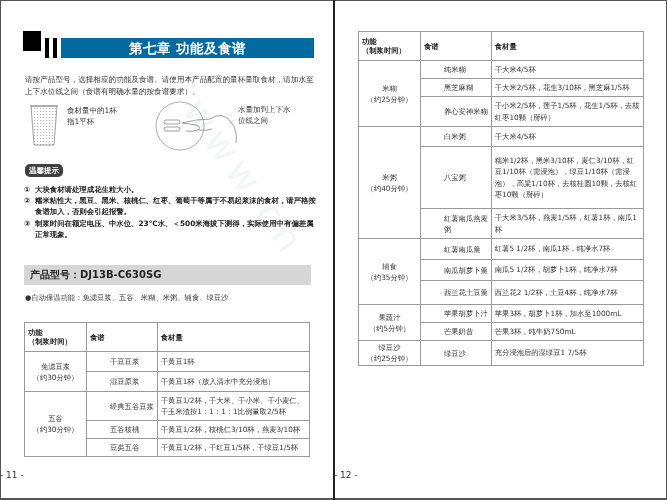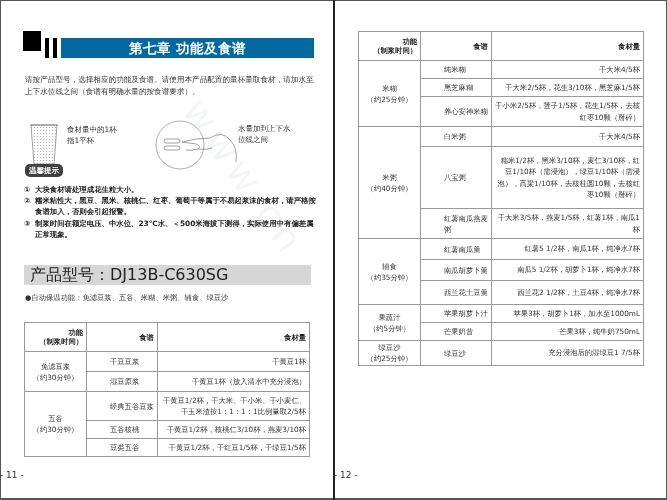--- a/index.html
+++ b/index.html
@@ -15,40 +15,40 @@
 
   
   .chapter { position: absolute; left: 23px; top: 31px; height: 32px; width: 290px; }
   .chapter .sq { position: absolute; left: 0; top: 0; width: 18px; height: 20px; background: #000; }
   .chapter .bar1 { position: absolute; left: 22px; top: 7px; width: 4px; height: 20px; background: #000; }
   .chapter .bar2 { position: absolute; left: 30px; top: 7px; width: 4px; height: 20px; background: #000; }
   .chapter .band { position: absolute; left: 38px; top: 7px; width: 253px; height: 20px; background: #0369a1; color: #fff; font-weight: bold; font-size: 13.5px; text-align: center; line-height: 20px; letter-spacing: 0.5px; }
 
   .intro { position: absolute; left: 25px; top: 74px; width: 290px; font-size: 7.6px; line-height: 12px; color: #333; }
 
-  .illus { position: absolute; left: 30px; top: 120px; width: 290px; height: 50px; }
+  .illus { position: absolute; left: 30px; top: 101px; width: 290px; height: 50px; }
   .cup { position: absolute; left: 0; top: 3px; width: 28px; height: 42px; }
   .cup-text { position: absolute; left: 37px; top: 4px; font-size: 7.5px; line-height: 11px; color: #333; }
   .hand { position: absolute; left: 122px; top: 0; width: 110px; height: 50px; }
   .water-text { position: absolute; left: 208px; top: 3px; font-size: 7.5px; line-height: 11px; color: #333; }
 
   .tip-badge { position: absolute; left: 25px; top: 164px; height: 13px; padding: 0 4px; background: #404040; color: #fff; font-size: 7.5px; font-weight: bold; line-height: 13px; border-radius: 5px; }
   .tips { position: absolute; left: 24px; top: 184px; width: 292px; font-size: 7.4px; line-height: 11.2px; font-weight: bold; color: #222; }
   .tips .tip { display: flex; }
   .tips .num { width: 11px; flex-shrink: 0; }
 
-  .model-bar { position: absolute; left: 24px; top: 265px; width: 287px; height: 20px; background: #d6d6d6; font-weight: normal; font-size: 16px; line-height: 20px; padding-left: 6px; color: #222; }
+  .model-bar { position: absolute; left: 24px; top: 265px; width: 287px; height: 20px; background: #d6d6d6; font-weight: bold; font-size: 10px; line-height: 20px; padding-left: 6px; color: #222; }
   .bullets { position: absolute; left: 25px; top: 292px; font-size: 7.3px; line-height: 12px; color: #333; }
 
   table.recipe { position: absolute; border-collapse: collapse; font-size: 7.3px; color: #333; }
   table.recipe td, table.recipe th { border: 1px solid #999; padding: 1px 3px; vertical-align: middle; }
-  table.recipe th { font-weight: bold; font-size: 7.3px; line-height: 9px; height: 29px; text-align: right; color: #222; }
+  table.recipe th { font-weight: bold; font-size: 7.3px; line-height: 9px; height: 29px; text-align: left; color: #222; }
   table.recipe td.func { text-align: center; line-height: 11px; }
   table.recipe td.name { line-height: 11px; white-space: nowrap; padding-left: 23px; }
-  table.recipe td.amt { line-height: 11.5px; text-align: right; }
+  table.recipe td.amt { line-height: 11.5px; }
 
   .left-table { left: 24px; top: 322px; width: 286px; }
   .right-table { left: 24px; top: 31px; width: 286px; }
 
   .pgnum { position: absolute; top: 470px; width: 100%; font-size: 9px; color: #333; }
 
   .watermark { position: absolute; left: 210px; top: 90px; font-size: 38px; color: rgba(190,200,205,0.18); transform: rotate(55deg); transform-origin: left top; letter-spacing: 6px; white-space: nowrap; }
 </style>
 </head>
 <body>

